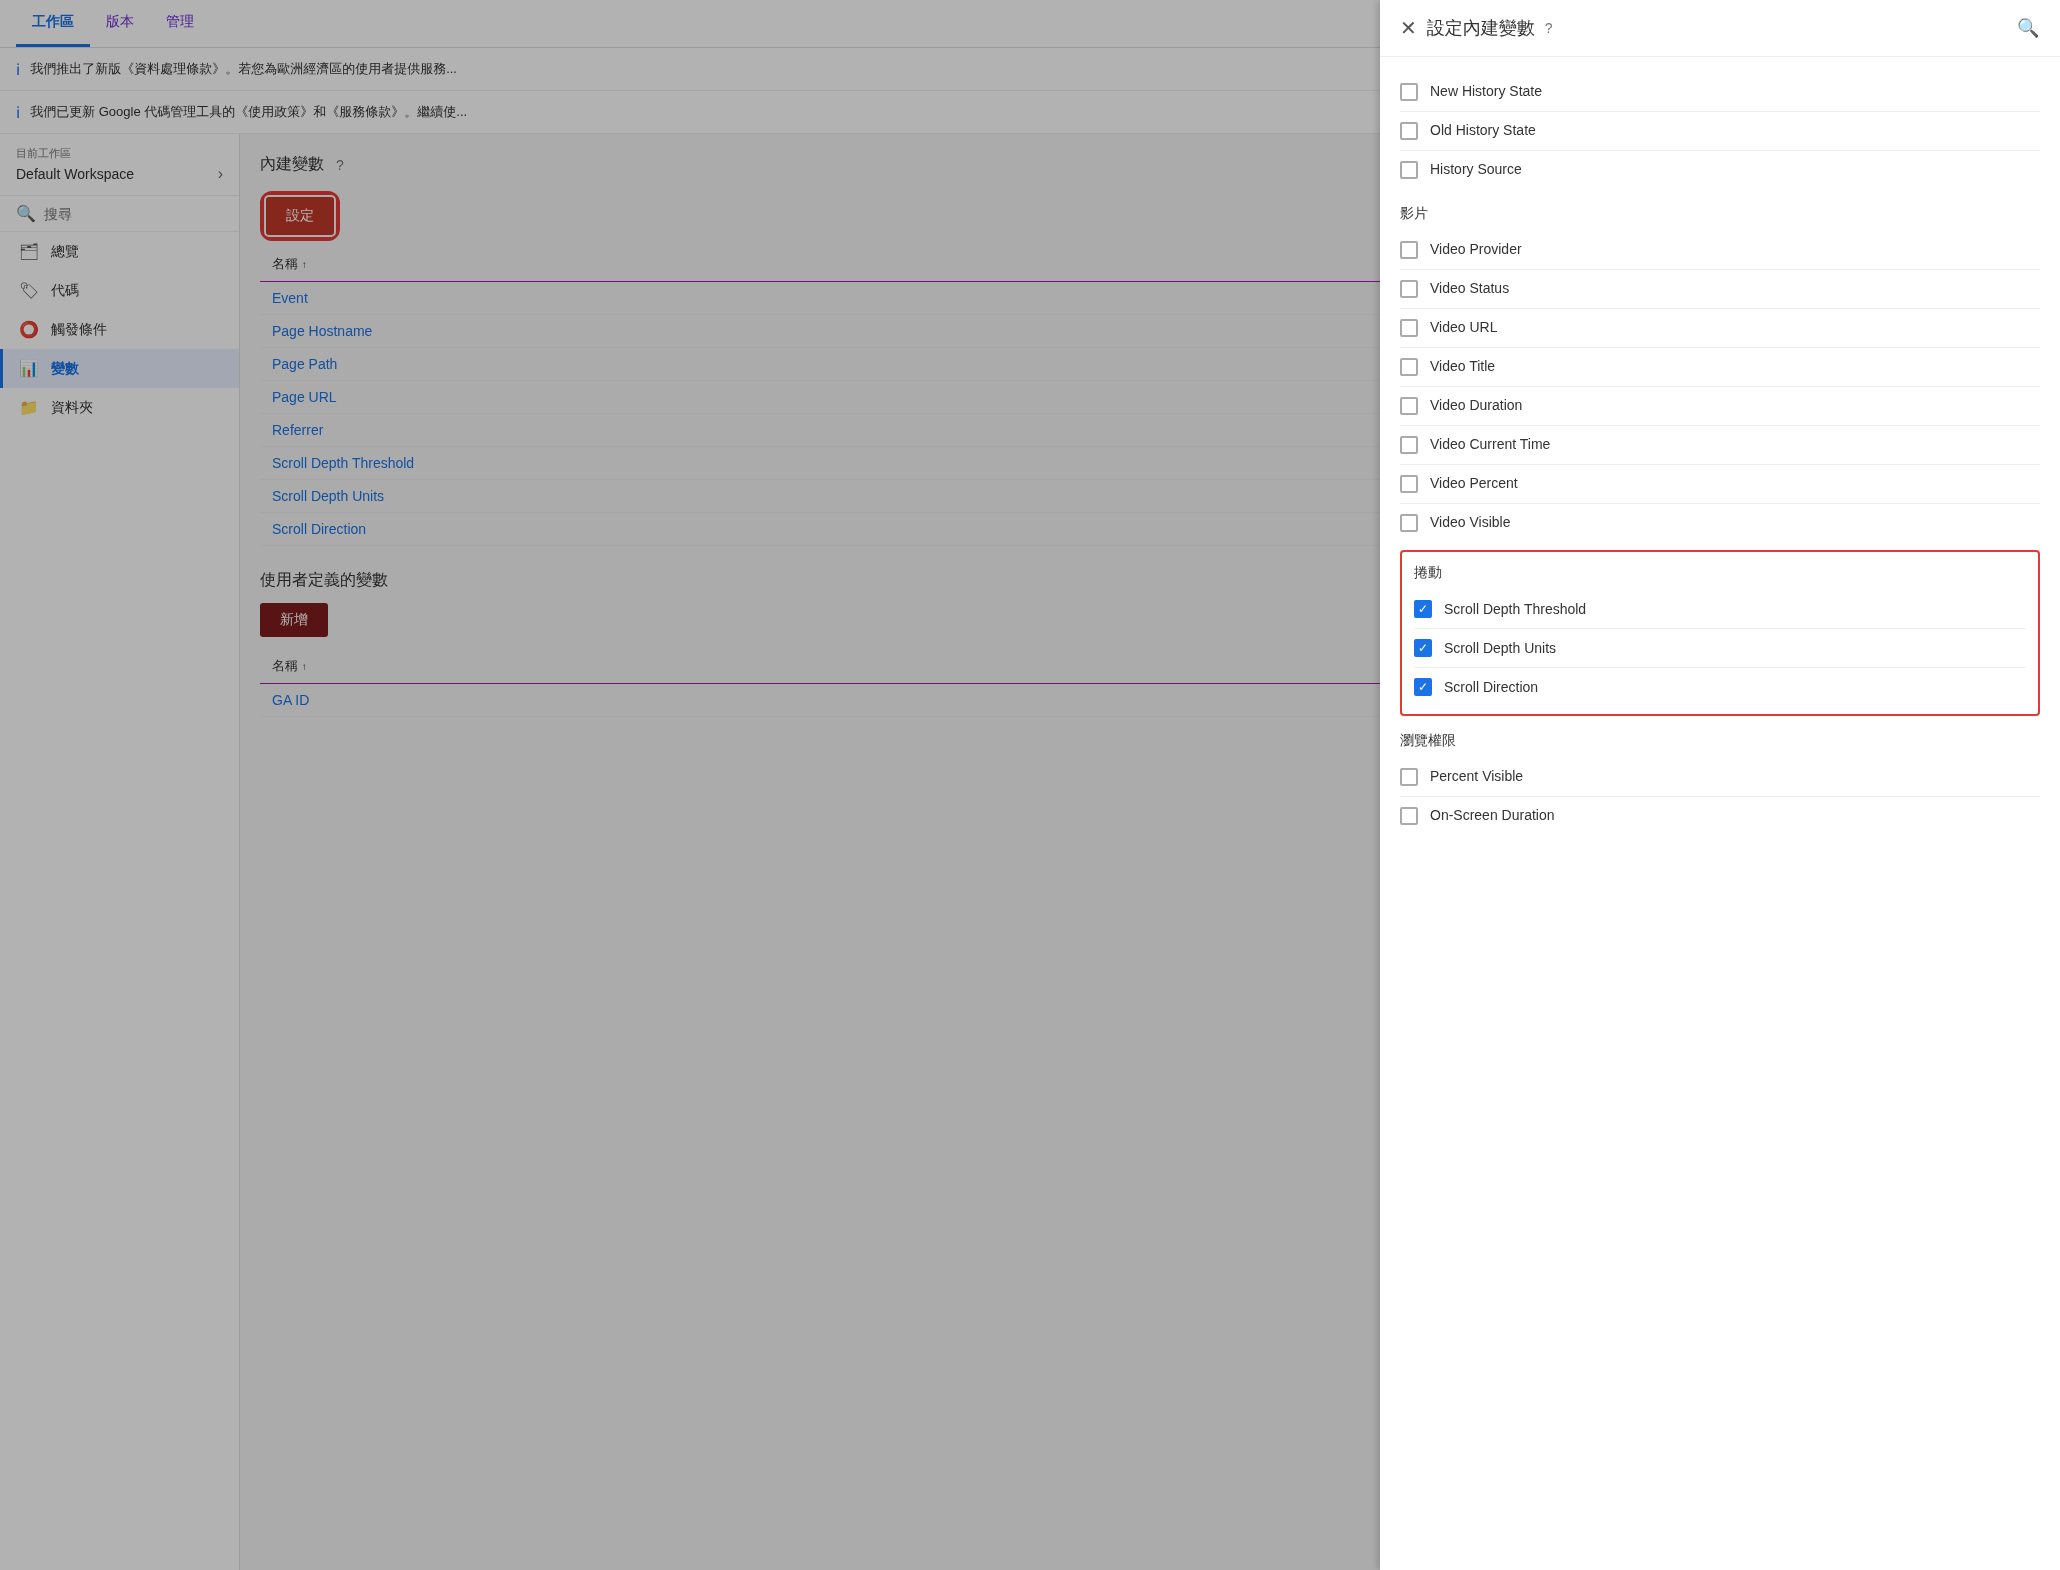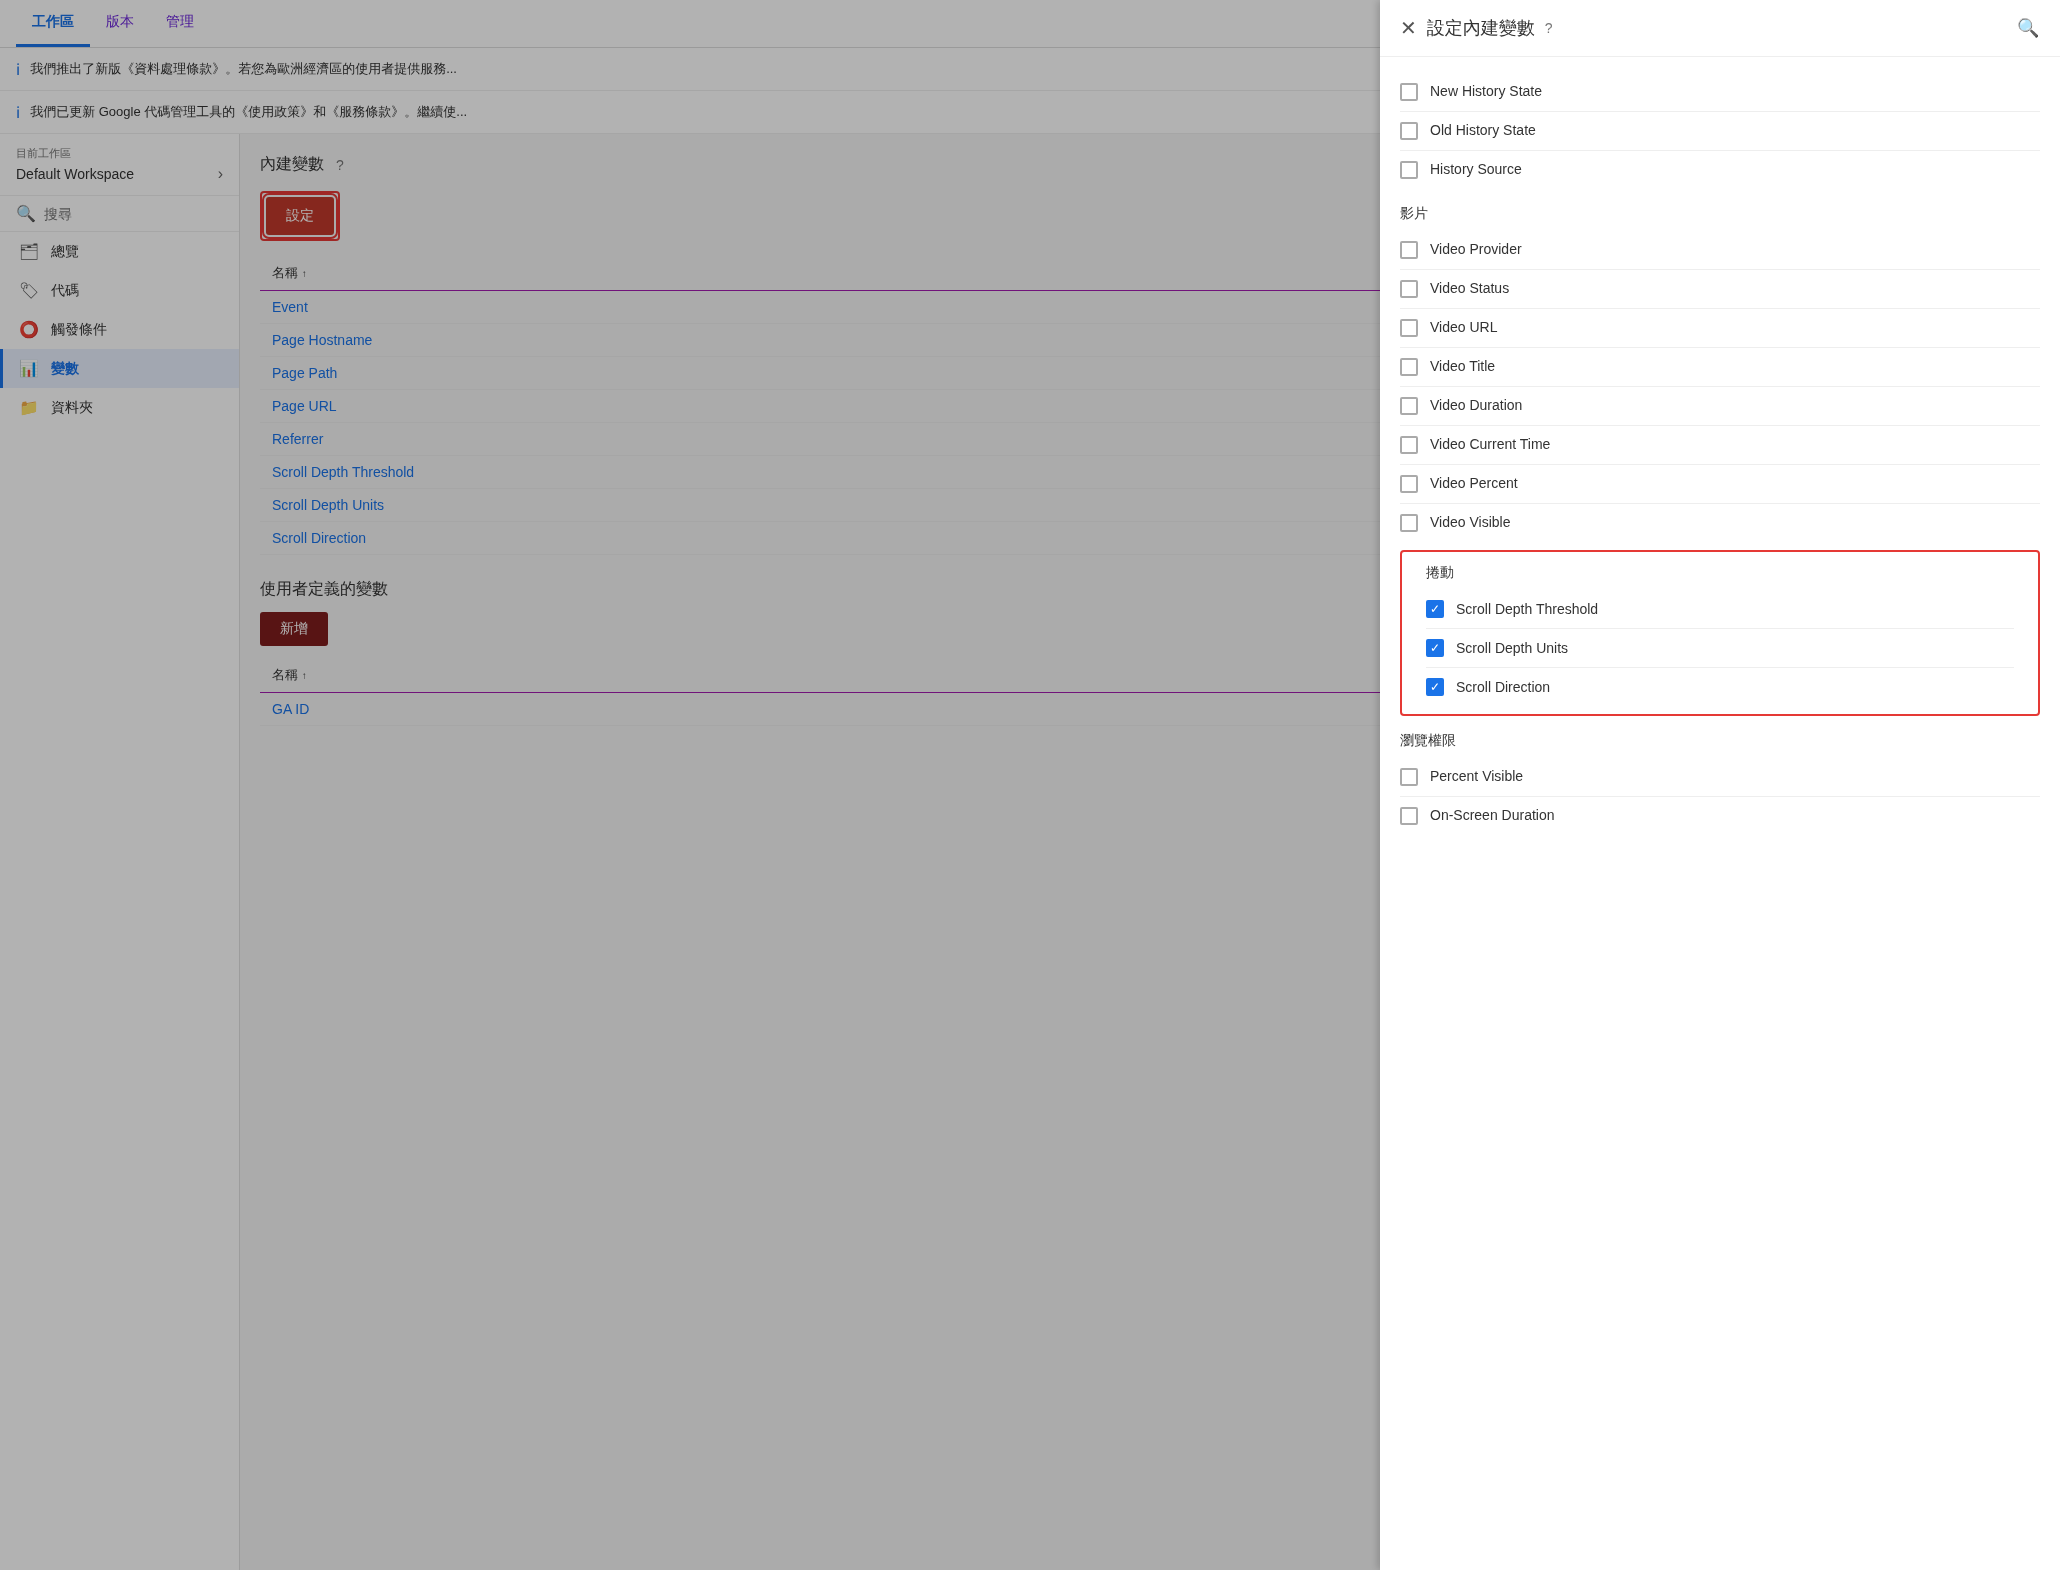--- a/index.html
+++ b/index.html
@@ -32,21 +32,21 @@
     .sidebar-nav-item .nav-icon { width: 20px; text-align: center; color: #555; font-size: 16px; }
     .sidebar-nav-item.active .nav-icon { color: #1a73e8; }
 
     
     .main-content { flex: 1; overflow-y: auto; padding: 20px; position: relative; }
     .section-header { display: flex; align-items: center; gap: 12px; margin-bottom: 16px; }
     .section-title { font-size: 16px; font-weight: 500; color: #333; }
     .help-icon { color: #777; font-size: 14px; cursor: pointer; }
 
     .configure-btn { background: #c0392b; color: #fff; border: none; padding: 10px 20px; font-size: 14px; border-radius: 3px; cursor: pointer; font-weight: 500; outline: 2px solid #e53935; outline-offset: 2px; }
-    .configure-btn-wrapper { margin-bottom: 15px; border: 2px solid #e53935; display: inline-block; padding: 4px; border-radius: 4px; }
+    .configure-btn-wrapper { margin-bottom: 6px; border: 2px solid #e53935; display: inline-block; padding: 4px; border-radius: 12px; }
 
     .variable-table { width: 100%; border-collapse: collapse; margin-bottom: 24px; }
     .variable-table th { text-align: left; padding: 8px 12px; font-size: 13px; font-weight: 500; color: #333; border-bottom: 1px solid #a21caf; }
     .variable-table th .sort-icon { font-size: 10px; }
     .variable-table td { padding: 8px 12px; border-bottom: 1px solid #eee; font-size: 14px; }
     .variable-table td a { color: #1a73e8; text-decoration: none; }
 
     .user-defined-header { display: flex; align-items: center; gap: 8px; margin-bottom: 12px; }
     .new-btn { background: #7f1d1d; color: #fff; border: none; padding: 8px 20px; font-size: 14px; border-radius: 3px; cursor: pointer; font-weight: 500; }
 
@@ -63,21 +63,21 @@
     .panel-section-label { font-size: 14px; font-weight: 500; color: #333; margin: 16px 0 8px; }
 
     .checkbox-row { display: flex; align-items: flex-start; gap: 12px; padding: 10px 0; border-bottom: 1px solid #eee; }
     .checkbox-row:last-child { border-bottom: none; }
     .checkbox-row label { font-size: 14px; color: #333; cursor: pointer; }
 
     .checkbox-input { width: 18px; height: 18px; border: 2px solid #aaa; border-radius: 2px; appearance: none; cursor: pointer; display: flex; align-items: center; justify-content: center; position: relative; flex-shrink: 0; }
     .checkbox-input:checked { background: #1a73e8; border-color: #1a73e8; }
     .checkbox-input:checked::after { content: '✓'; color: #fff; font-size: 12px; position: absolute; }
 
-    .scroll-section-box { border: 2px solid #e53935; border-radius: 4px; padding: 8px 24px; margin: 8px 0 16px; }
+    .scroll-section-box { border: 2px solid #e53935; border-radius: 4px; padding: 8px 12px; margin: 8px 0 16px; }
     .scroll-section-title { font-size: 14px; font-weight: 500; color: #333; padding: 4px 0 8px; }
 
     .scroll-checked-row { display: flex; align-items: center; gap: 12px; padding: 10px 0; border-bottom: 1px solid #eee; }
     .scroll-checked-row:last-child { border-bottom: none; }
     .scroll-checked-row label { font-size: 14px; color: #333; }
   </style>
 </head>
 <body>
 
 <div class="top-bar">

